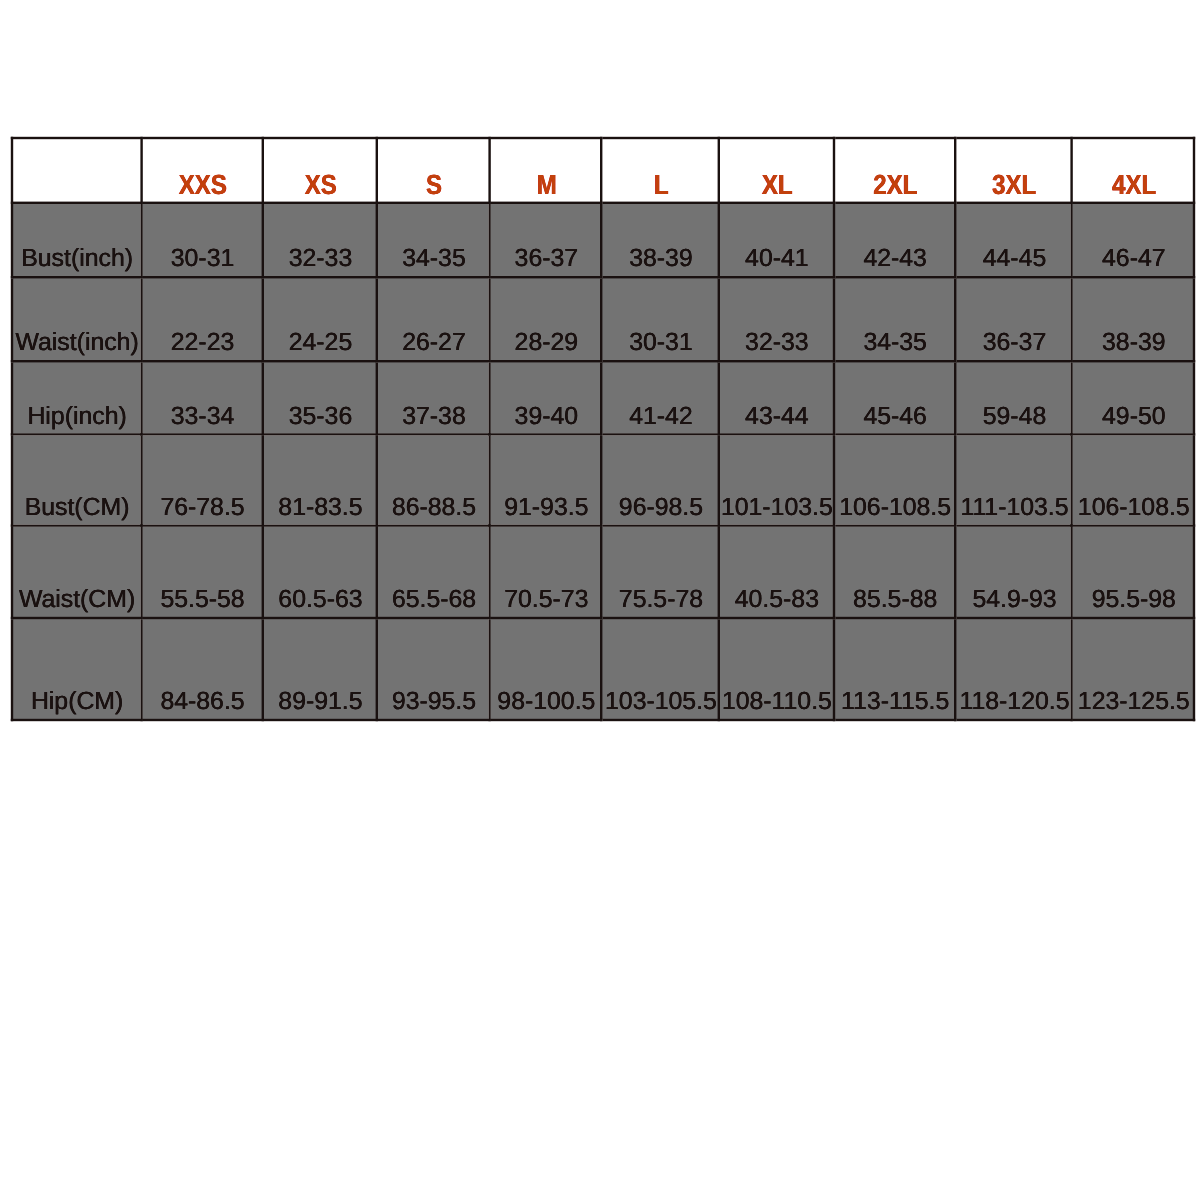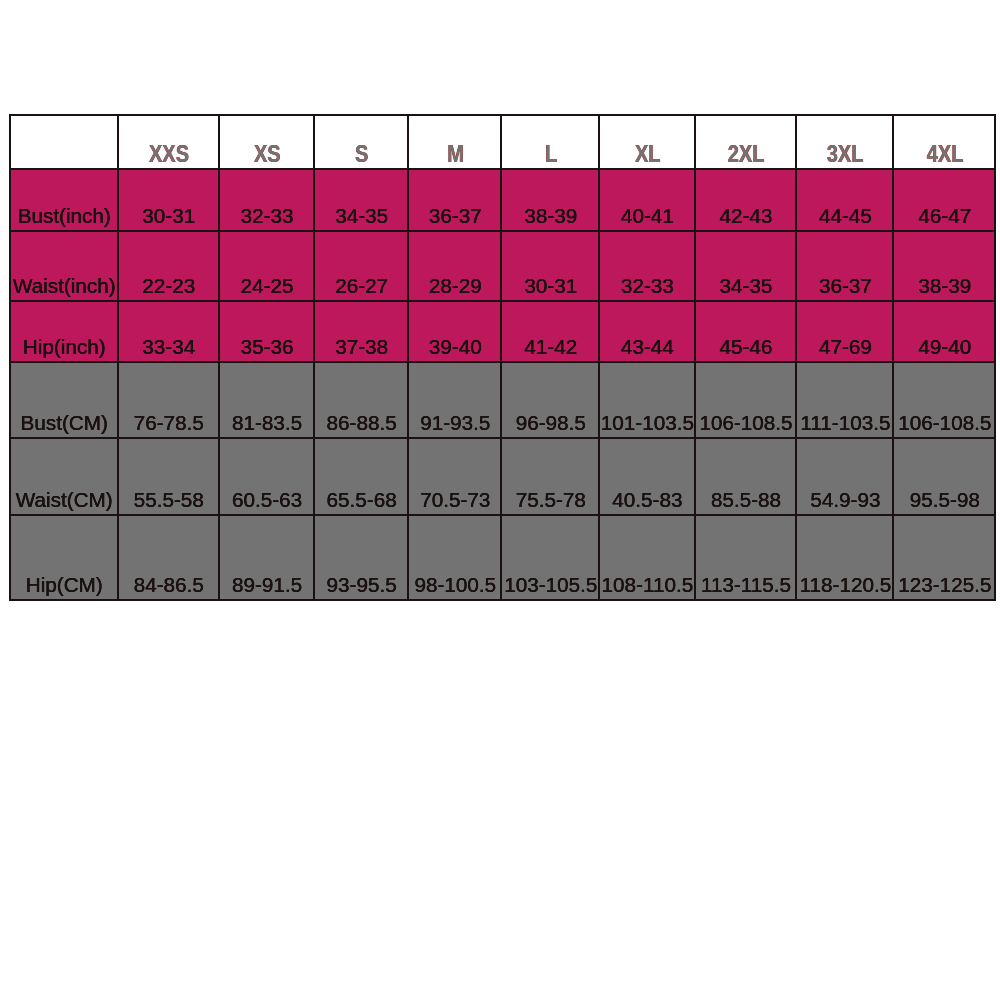--- a/index.html
+++ b/index.html
@@ -37,32 +37,32 @@
     font-size: 20.7px;
     color: #1a1110;
     line-height: 1;
     white-space: nowrap;
     overflow: hidden;
     text-shadow: 0.2px 0 0 #1a1110, -0.2px 0 0 #1a1110;
   }
   td .cellpad { display: block; padding-bottom: 3px; position: relative; left: 0.7px; }
   tr.head-row td {
     background: #ffffff;
-    color: #737373;
+    color: #c2410c;
     font-weight: bold;
     font-size: 23px;
     text-shadow: 0.3px 0 0 #c62222, -0.3px 0 0 #c62222;
   }
   tr.head-row td .cellpad { padding-bottom: 2.2px; }
   tr.head-row td .hdr {
     display: inline-block;
     transform: scaleX(0.87);
     transform-origin: center bottom;
   }
-  tr.inch-row td { background: #be185d; }
+  tr.inch-row td { background: #737373; }
   tr.cm-row   td { background: #737373; }
   col.c0 { width: 107.95px; }
   col.c1 { width: 101.1px; }
   col.c2 { width: 95.5px; }
   col.c3 { width: 93.7px; }
   col.c4 { width: 93.6px; }
   col.c5 { width: 97.4px; }
   col.c6 { width: 95.8px; }
   col.c7 { width: 101.4px; }
   col.c8 { width: 97.5px; }
@@ -201,24 +201,24 @@
         <td>
             <span class="cellpad">41-42</span>
           </td>
         <td>
             <span class="cellpad">43-44</span>
           </td>
         <td>
             <span class="cellpad">45-46</span>
           </td>
         <td>
-            <span class="cellpad">47-69</span>
-          </td>
-        <td>
-            <span class="cellpad">49-40</span>
+            <span class="cellpad">59-48</span>
+          </td>
+        <td>
+            <span class="cellpad">49-50</span>
           </td>
       </tr>
       <tr class="cm-row" style="height:75.6px">
         <td class="label-cell">
             <span class="cellpad">Bust(CM)</span>
           </td>
         <td>
             <span class="cellpad">76-78.5</span>
           </td>
         <td>

